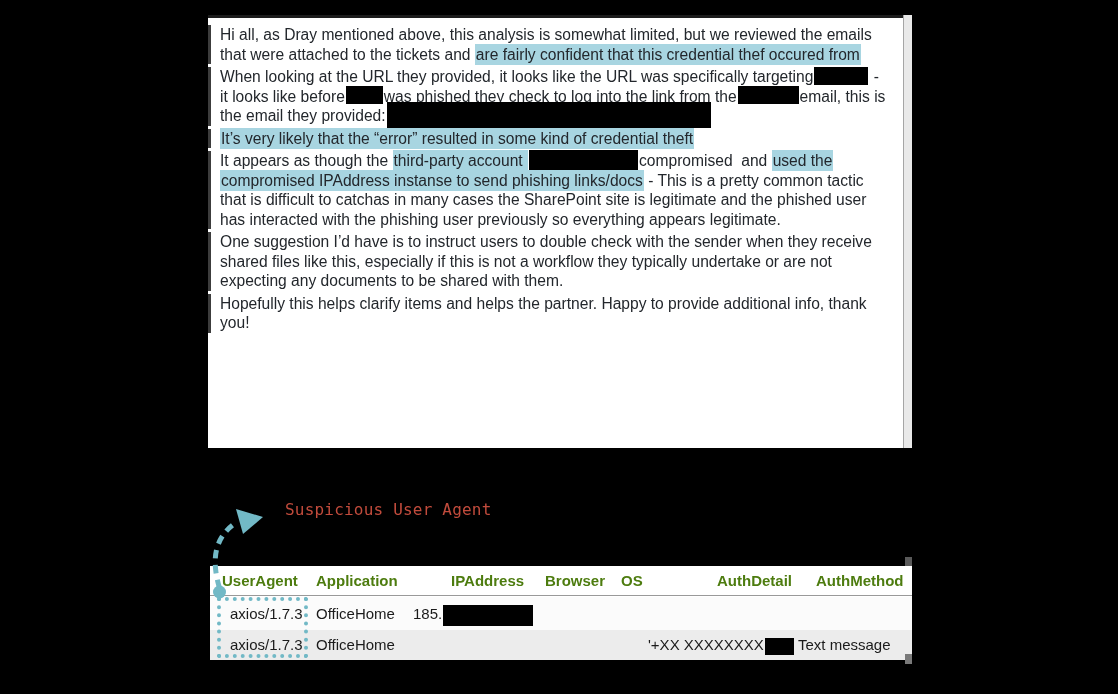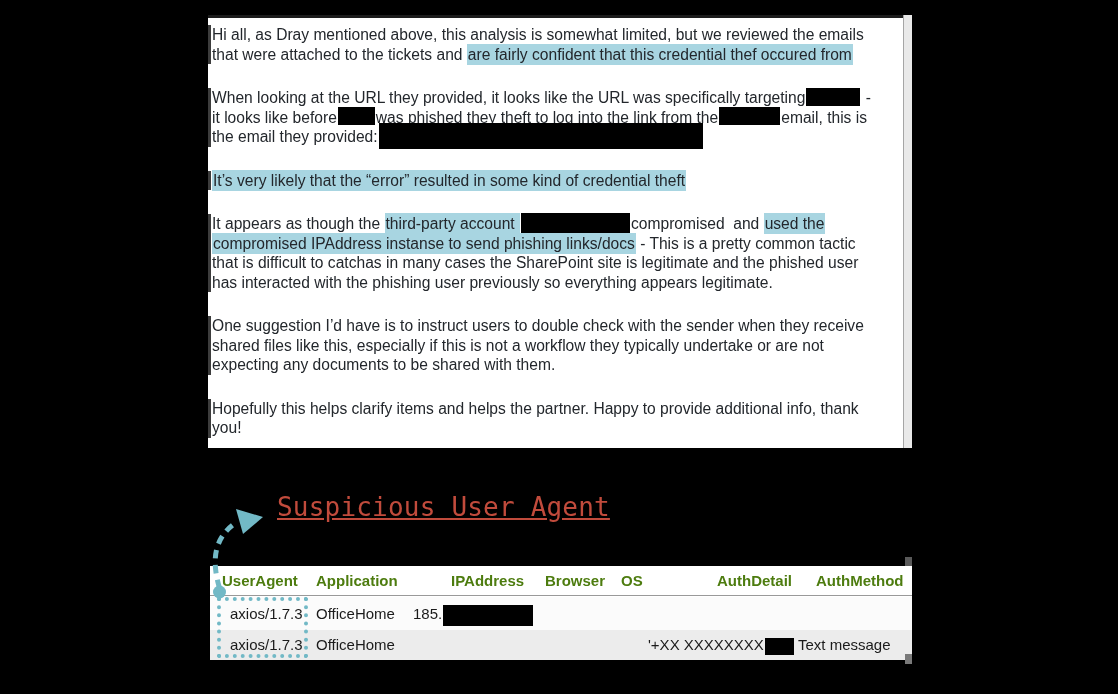--- a/index.html
+++ b/index.html
@@ -3,32 +3,32 @@
 <meta charset="utf-8">
 <style>
   html,body{margin:0;padding:0;background:#000;}
   .stage{position:relative;width:1118px;height:694px;background:#000;overflow:hidden;
          font-family:"Liberation Sans",sans-serif;}
 
   
   .doc{position:absolute;left:208px;top:15px;width:704px;height:433px;background:#fff;
        border-top:3px solid #1c1c1c;box-sizing:border-box;padding-top:7px;overflow:hidden;
        color:var(--txt,#23272c);font-size:15.6px;line-height:19.5px;}
-  .para{border-left:3px solid #3c3c3c;padding-left:1px;}
-  .para + .para{margin-top:24px;}
+  .para{border-left:3px solid #3c3c3c;padding-left:9px;}
+  .para + .para{margin-top:3px;}
   .line{height:19.5px;white-space:pre;overflow:visible;}
   .hl{background:var(--hl,#a8d5e1);padding:2px 1px;text-align:center;}
   .redact{display:inline-block;background:var(--redact,#000);vertical-align:middle;
           margin:-8px 1px -4px;}
   .doc-scroll{position:absolute;left:903px;top:15px;width:9px;height:433px;background:#e9e9e9;
               border-left:1px solid #a5a5a5;box-sizing:border-box;}
 
   
-  .title{position:absolute;left:277px;top:492px;margin:0;font-family:"DejaVu Sans Mono",monospace;
-         font-size:26px;font-weight:normal;color:var(--red,#c14b3c);letter-spacing:.2px;white-space:pre;text-decoration:underline;}
+  .title{position:absolute;left:277px;top:492px;margin:8px;font-family:"DejaVu Sans Mono",monospace;
+         font-size:16px;font-weight:normal;color:var(--red,#c14b3c);letter-spacing:.2px;white-space:pre;}
 
   
   .arrow{position:absolute;left:200px;top:500px;z-index:5;}
 
   
   .tbl{position:absolute;left:210px;top:566px;width:702px;height:94px;background:#fff;
        font-size:15px;color:#1b1b1b;}
   .thead{position:absolute;left:0;top:0;width:702px;height:30px;background:#fff;
          border-bottom:1px solid #999;box-sizing:border-box;}
   .thead span{position:absolute;top:0;line-height:29px;font-weight:bold;color:#4d7c0f;white-space:pre;}
@@ -52,21 +52,21 @@
 
 <div class="stage">
 
   <section class="doc">
       <div class="para">
         <div class="line"><span>Hi all, as Dray mentioned above, this analysis is somewhat limited, but we reviewed the emails</span></div>
         <div class="line"><span>that were attached to the tickets and </span><span class="hl">are fairly confident that this credential thef occured from</span></div>
       </div>
       <div class="para">
         <div class="line"><span>When looking at the URL they provided, it looks like the URL was specifically targeting</span><span class="redact" style="width: 54px; height: 18px;"></span><span> -</span></div>
-        <div class="line"><span>it looks like before</span><span class="redact" style="width: 37px; height: 18px;"></span><span>was phished they theft to log into the link from the</span><span class="redact" style="width: 61px; height: 18px;"></span><span>email, this is</span></div>
+        <div class="line"><span>it looks like before</span><span class="redact" style="width: 37px; height: 18px;"></span><span>was phished they check to log into the link from the</span><span class="redact" style="width: 61px; height: 18px;"></span><span>email, this is</span></div>
         <div class="line"><span>the email they provided:</span><span class="redact" style="width: 324px; height: 26px;"></span></div>
       </div>
       <div class="para">
         <div class="line"><span class="hl">It’s very likely that the “error” resulted in some kind of credential theft</span></div>
       </div>
       <div class="para">
         <div class="line"><span>It appears as though the </span><span class="hl">third-party account </span><span class="redact" style="width: 109px; height: 20px;"></span><span>compromised  and </span><span class="hl">used the</span></div>
         <div class="line"><span class="hl">compromised IPAddress instanse to send phishing links/docs</span><span> - This is a pretty common tactic</span></div>
         <div class="line"><span>that is difficult to catchas in many cases the SharePoint site is legitimate and the phished user</span></div>
         <div class="line"><span>has interacted with the phishing user previously so everything appears legitimate.</span></div>

